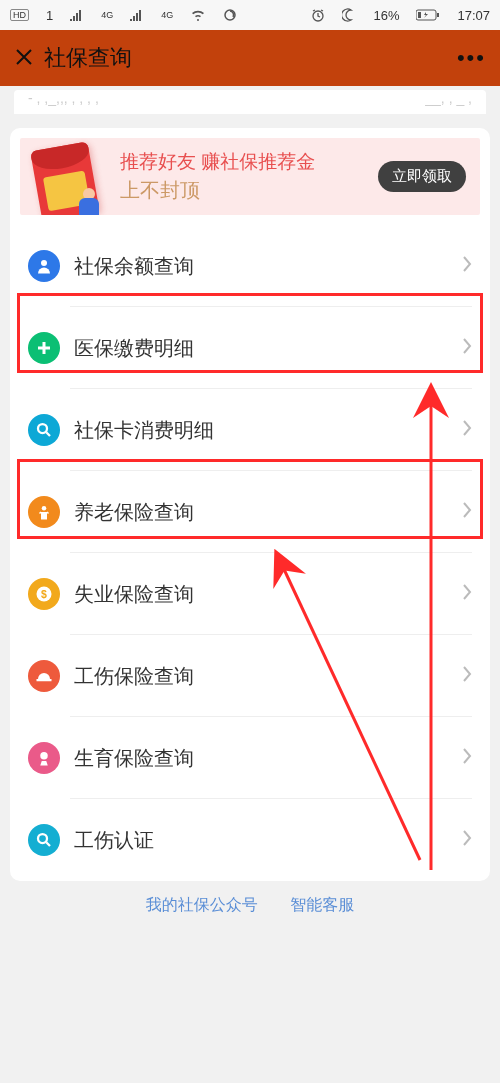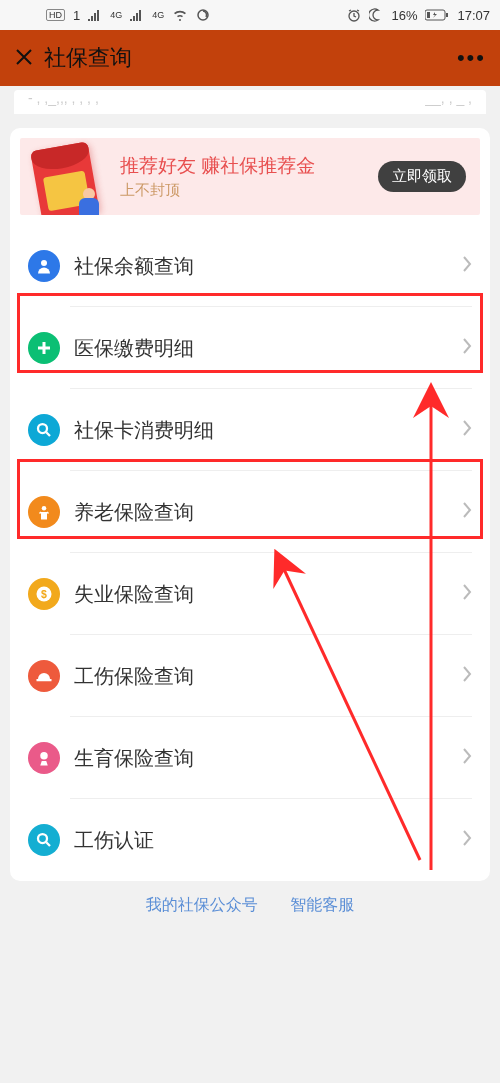--- a/index.html
+++ b/index.html
@@ -1,39 +1,39 @@
 <!DOCTYPE html>
 <html><head>
   <meta charset="utf-8">
   <style>
     * { margin:0; padding:0; box-sizing:border-box; font-family:-apple-system,"PingFang SC","Microsoft YaHei",sans-serif; }
     body { width:500px; height:1083px; background:#f1f1f1; overflow:hidden; position:relative; }
     .status-bar { height:30px; background:#f7f7f7; display:flex; align-items:center; justify-content:space-between; padding:0 10px; font-size:13px; color:#333; }
-    .status-left,.status-right { display:flex; align-items:center; gap:8px;margin-left:36px; }
+    .status-left,.status-right { display:flex; align-items:center; gap:17px; }
     .status-left span,.status-right span { display:inline-block; }
     .hd { border:1px solid #888; font-size:9px; padding:0 2px; border-radius:2px; }
     .nav-bar { height:56px; background:#c2410c; display:flex; align-items:center; padding:0 14px; }
     .close-x { font-size:26px; color:#111; width:30px; }
     .nav-title { font-size:22px; font-weight:500; color:#111; flex:1; }
     .more-dots { font-size:22px; color:#111; letter-spacing:2px; }
     .top-hint { margin:4px 14px 0; background:#fff; border-radius:4px 4px 0 0; height:24px; display:flex; align-items:flex-start; padding:0 14px; overflow:hidden; font-size:14px; color:#ccc; }
     .top-hint .left { flex:1; }
     .card { margin:14px 10px 0; background:#fff; border-radius:10px; padding:10px 0 0; }
     .promo { margin:0 10px 10px; height:77px; background:#fde9e9; border-radius:2px; position:relative; overflow:hidden; display:flex; align-items:center;justify-content:flex-end; }
     .promo-ill { width:100px; height:100%; position:relative; }
     .envelope { position:absolute; left:16px; top:8px; width:58px; height:72px; background:#e83939; border-radius:6px; transform:rotate(-10deg); box-shadow:2px 2px 6px rgba(200,40,40,.3); }
     .envelope::before { content:""; position:absolute; left:8px; right:8px; bottom:10px; height:34px; background:#f5c542; border-radius:3px; }
     .envelope::after { content:""; position:absolute; left:0; right:0; top:0; height:22px; background:#c82828; border-radius:6px 6px 50% 50%/6px 6px 14px 14px; }
     .person { position:absolute; left:55px; top:50px; width:30px; height:40px; }
     .person::before { content:""; position:absolute; top:0; left:8px; width:12px; height:12px; background:#f8c9a3; border-radius:50%; }
     .person::after { content:""; position:absolute; top:10px; left:4px; width:20px; height:22px; background:#3a6fe0; border-radius:6px; }
     .promo-text { flex:1; }
     .promo-title { font-size:19px; color:#e85050; font-weight:500; }
     .promo-title .hl { color:#e85050; }
-    .promo-sub { font-size:15px; color:#c96; margin-top:2px; }
+    .promo-sub { font-size:20px; color:#c96; margin-top:2px; }
     .promo-btn { background:#404040; color:#fff; font-size:15px; border-radius:20px; padding:6px 14px; margin-right:14px; }
     .item { display:flex; align-items:center; padding:0 18px; height:82px; position:relative; }
     .item:not(:last-child)::after { content:""; position:absolute; left:60px; right:18px; bottom:0; height:1px; background:#eee; }
     .ico { width:32px; height:32px; border-radius:50%; display:flex; align-items:center; justify-content:center; color:#fff; font-size:16px; margin-right:14px; }
     .ico svg { width:18px; height:18px; fill:#fff; }
     .c-blue { background:#2d78e8; }
     .c-green { background:#0bbf74; }
     .c-teal { background:#0da8d6; }
     .c-orange { background:#f28a1c; }
     .c-gold { background:#f2a91c; }

